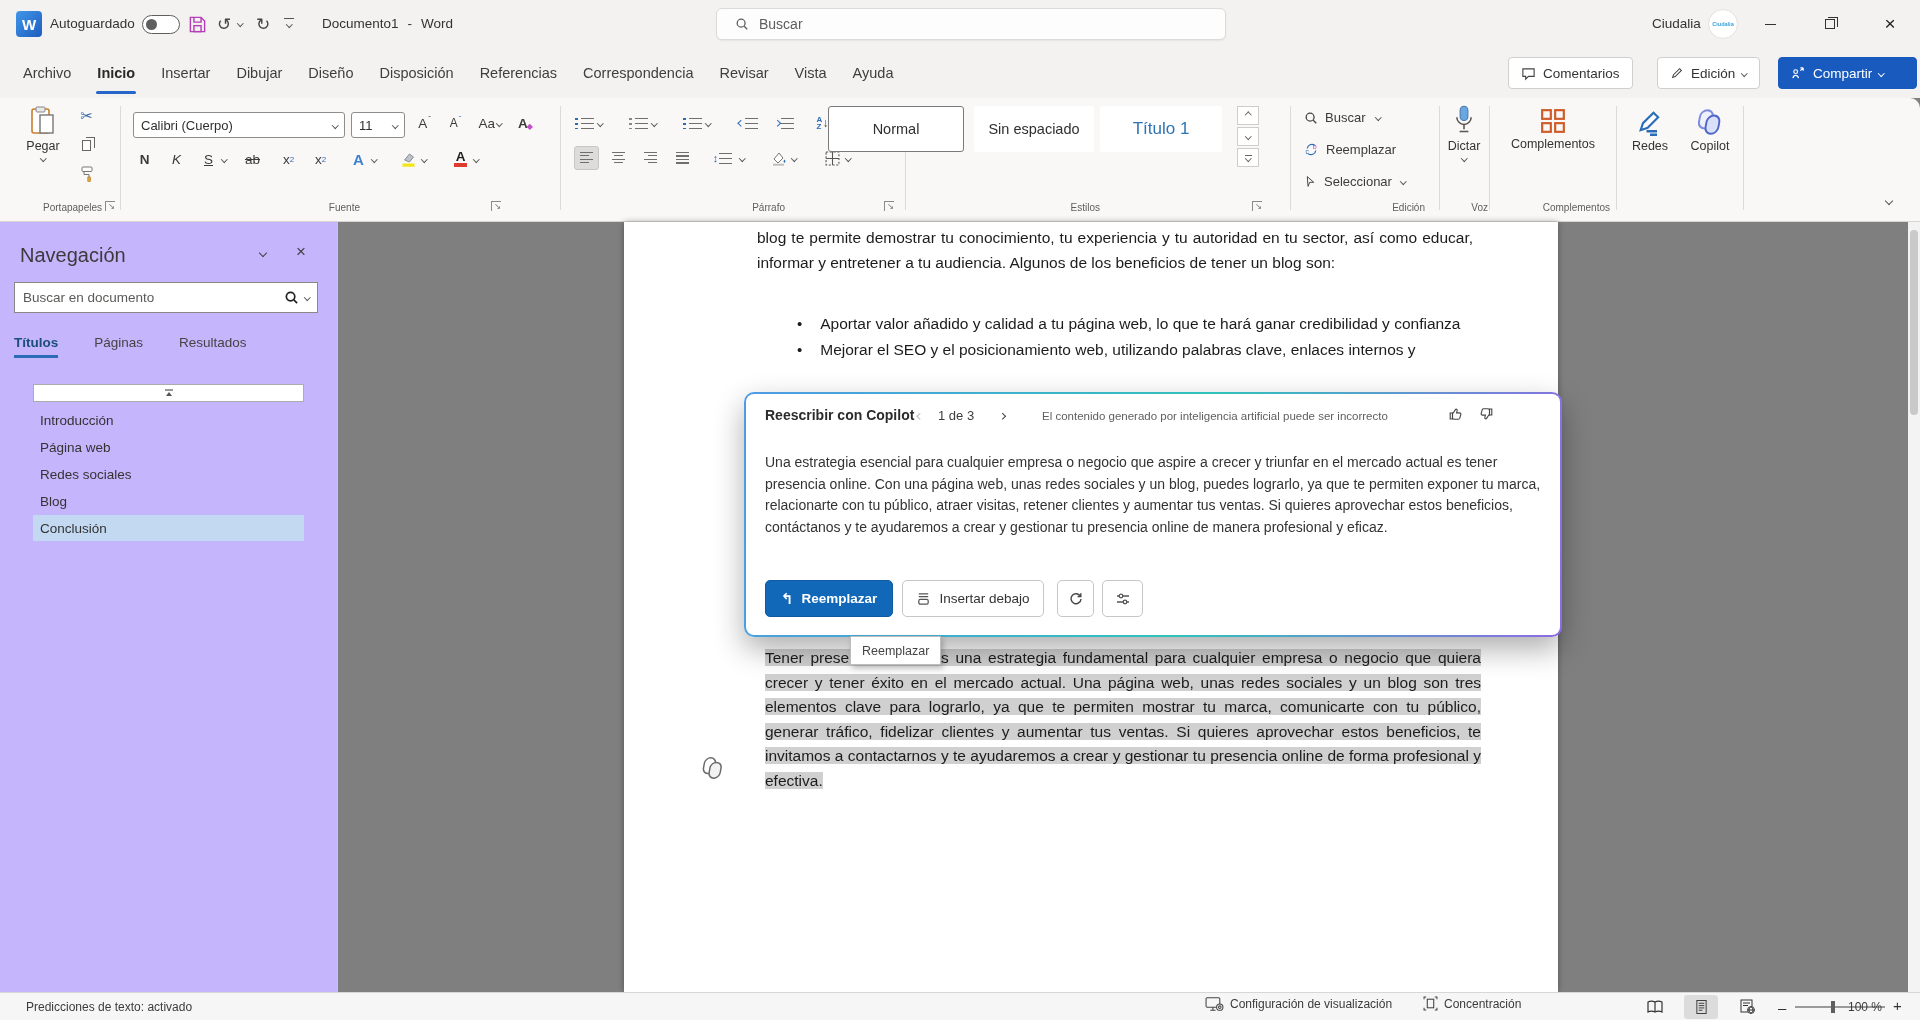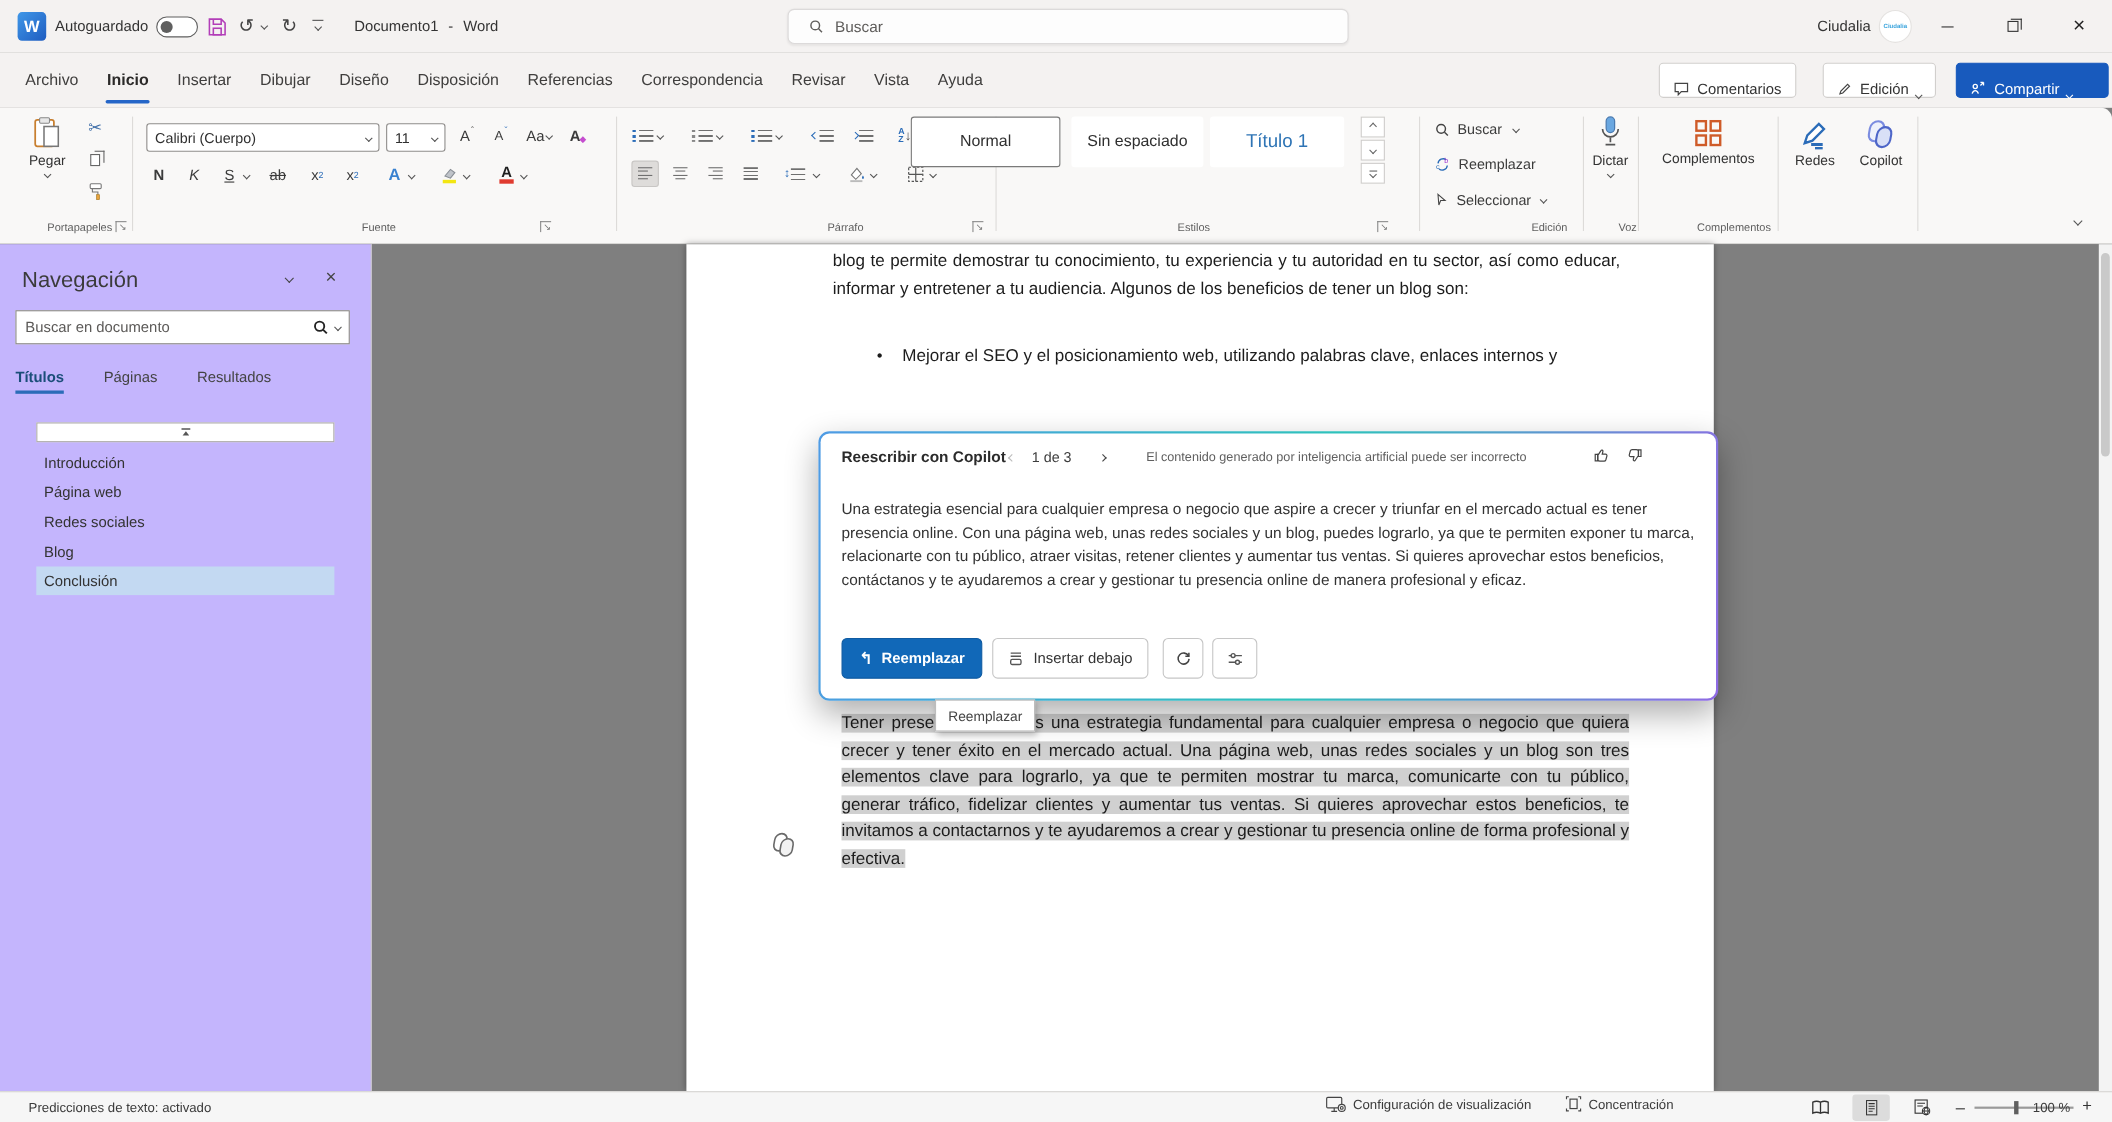--- a/index.html
+++ b/index.html
@@ -25,21 +25,21 @@
   .avatar{left:1708px;top:9px;width:30px;height:30px;border-radius:50%;background:#fff;border:1px solid #e4e2e0;display:flex;align-items:center;justify-content:center;font-size:5.5px;font-weight:bold;color:#38a3dc;overflow:hidden}
   .wbtn{top:0;width:46px;height:48px;display:flex;align-items:center;justify-content:center;color:#222;font-size:16px}
   .irest{width:10px;height:10px;border:1.2px solid #333;background:#f4f2f1;position:relative}
   .irest::before{content:"";position:absolute;top:-3.5px;left:2.4px;width:9px;height:9px;border-top:1.2px solid #333;border-right:1.2px solid #333}
   
   .tabrow{left:0;top:48px;width:1920px;height:50px;background:#f4f2f1}
   .rtabs{left:10px;top:0;height:50px;display:flex;align-items:center}
   .rtab{padding:0 13px;font-size:14.5px;color:#3f3e3d;height:50px;display:flex;align-items:center;position:relative}
   .rtab.active{font-weight:bold;color:#2b2a29}
   .rtab.active::after{content:"";position:absolute;left:12px;right:12px;bottom:4px;height:3.5px;border-radius:2px;background:#2566c8}
-  .pillbtn{height:32px;border:1px solid #d1cfcd;border-radius:4px;background:#fff;display:flex;align-items:flex-end;gap:7px;padding:0 12px;font-size:13.5px;color:#333}
+  .pillbtn{height:32px;border:1px solid #d1cfcd;border-radius:4px;background:#fff;display:flex;align-items:center;gap:7px;padding:0 12px;font-size:13.5px;color:#333}
   .sharebtn{background:#185abd;border-color:#185abd;color:#fff}
   
   .ribbon{left:0;top:98px;width:1920px;height:124px;background:#f9f8f7;border-bottom:1px solid #d8d6d4;border-radius:0 10px 0 0}
   .gsep{top:8px;width:1px;height:104px;background:#dddbd9}
   .glabel{top:104px;font-size:10px;color:#5e5e5e;text-align:right}
   .lau{top:103px;width:10px;height:10px;border-left:1px solid #8a8a8a;border-top:1px solid #8a8a8a;font-size:8.5px;line-height:9px;color:#777;text-align:right}
   .ib{width:25px;height:24px;display:flex;align-items:center;justify-content:center;border-radius:3px;color:#3b3b3b;font-size:13.5px}
   .ib.sel{background:#dedcda;border:1px solid #c8c6c4}
   .combo{height:26px;border:1px solid #8f8d8b;border-radius:3px;background:#fff;display:flex;align-items:center;justify-content:space-between;padding:0 7px;font-size:13px;color:#2f2f2f}
   .bigbtn{display:flex;flex-direction:column;align-items:center;color:#333;font-size:12.5px;gap:3px}
@@ -456,20 +456,23 @@
   <div class="a navitem" style="top:239px">Redes sociales</div>
   <div class="a navitem" style="top:266px">Blog</div>
   <div class="a navitem sel" style="top:293px">Conclusión</div>
 </div>
 
 <div class="a page"></div>
 
 <div class="a doc" style="left:757px;top:226px;width:716px">blog te permite demostrar tu conocimiento, tu experiencia y tu autoridad en tu sector, así como educar, informar y entretener a tu audiencia. Algunos de los beneficios de tener un blog son:</div>
 <div class="a bullets" style="left:797px;top:312px;width:684px">
   <div class="bullet">
+      <span>Aportar valor añadido y calidad a tu página web, lo que te hará ganar credibilidad y confianza</span>
+    </div>
+  <div class="bullet">
       <span>Mejorar el SEO y el posicionamiento web, utilizando palabras clave, enlaces internos y</span>
     </div>
 </div>
 
 <div class="a doc" style="left:765px;top:646px;width:716px"><span class="selmark">Tener presencia online es una estrategia fundamental para cualquier empresa o negocio que quiera crecer y tener éxito en el mercado actual. Una página web, unas redes sociales y un blog son tres elementos clave para lograrlo, ya que te permiten mostrar tu marca, comunicarte con tu público, generar tráfico, fidelizar clientes y aumentar tus ventas. Si quieres aprovechar estos beneficios, te invitamos a contactarnos y te ayudaremos a crear y gestionar tu presencia online de forma profesional y efectiva.</span></div>
 
 <svg class="a" style="left:700px;top:756px" width="26" height="24" viewBox="0 0 28 26">
     <rect x="6" y="2" width="12" height="17" rx="6" transform="skewX(-10)" fill="#fff" stroke="#6a6a6a" stroke-width="1.6"></rect>
     <rect x="13" y="7" width="12" height="17" rx="6" transform="skewX(-10)" fill="#f2f2f2" stroke="#6a6a6a" stroke-width="1.6"></rect>
   </svg>

